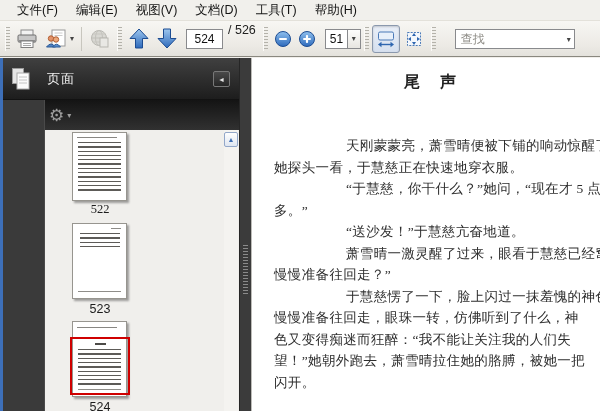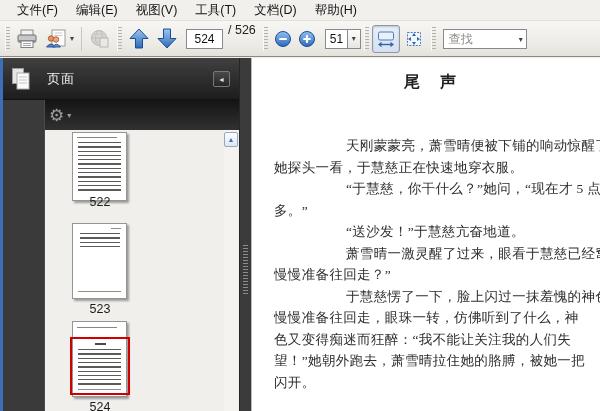--- a/index.html
+++ b/index.html
@@ -26,21 +26,21 @@
   .caret { font-size:8px; color:#444; margin-left:2px; }
   .tbox { height:20px; background:#fff; border:1px solid #898a8d; font-size:12px; color:#111;
           font-family:"Liberation Sans", sans-serif; }
   .page-box { width:37px; text-align:center; margin-left:5px; }
   .total-label { font-size:12.5px; color:#222; margin:0 4px 17px 5px; }
   .zoom-box { width:23px; padding:0 4px; margin-left:6px; }
   .caret-btn { width:13px; height:20px; border:1px solid #898a8d; border-left:none; background:linear-gradient(#fdfdfc,#e7e5e0);
                display:flex; align-items:center; justify-content:center; }
   .fit-btn.active { border:1px solid #8a98ad; background:linear-gradient(#e9eff8,#d6e0ef); box-shadow:inset 0 1px 2px rgba(0,0,0,.18); }
   .find-wrap { position:relative; margin-left:4px; }
-  .find-input { width:84px; padding:0 16px 0 5px; }
+  .find-input { width:120px; padding:0 16px 0 5px;margin-left:12px; }
   .find-input::placeholder { color:#8d8b85; }
   .find-caret { position:absolute; right:4px; top:6px; font-size:8px; color:#444; }
 
   
   .app { position:absolute; top:58px; left:0; right:0; bottom:0; display:flex;
          background:#3a3a3a; border-left:3px solid #3d6fb8; }
 
   
   .sidebar { width:236px; display:flex; flex-direction:column; }
   .panel-header { height:42px; background:linear-gradient(#404040,#1d1d1d); border-bottom:1px solid #121212;
@@ -91,22 +91,22 @@
 </style>
 </head>
 <body>
 
 <div class="screen">
 
   <div class="menubar">
     <div class="menu-item">文件(F)</div>
     <div class="menu-item">编辑(E)</div>
     <div class="menu-item">视图(V)</div>
+    <div class="menu-item">文档(D)</div>
     <div class="menu-item">工具(T)</div>
-    <div class="menu-item">文档(D)</div>
     <div class="menu-item">帮助(H)</div>
   </div>
 
   <div class="toolbar">
     <span class="grip"></span>
 
     <div class="tbtn">
       <span>
         <svg width="22" height="20" viewBox="0 0 22 20">
           <rect x="5" y="1" width="12" height="5.5" fill="#f2f2f2" stroke="#8a8a8a"></rect>
@@ -279,21 +279,21 @@
             <span class="gear-glyph">⚙</span>
             <span class="gear-caret">▾</span>
           </div>
 
           <div class="thumb-area">
 
             <div class="thumb" style="top:2px; height:69px;">
               <div class="tl-head"></div>
               <div class="tl-lines" style="top:9px; left:5px; right:5px; bottom:8px;"></div>
             </div>
-            <div class="thumb-label" style="top:65px;">522</div>
+            <div class="thumb-label" style="top:72px;font-family:Liberation Serif, serif;">522</div>
 
             <div class="thumb" style="top:93px; height:76px;">
               <div class="tl-mark-tr"></div>
               <div class="tl-lines" style="top:9px; left:7px; right:6px; height:17px;"></div>
               <div class="tl-foot"></div>
             </div>
             <div class="thumb-label" style="top:172px;">523</div>
 
             <div class="thumb" style="top:191px; height:76px;">
               <div class="tl-head" style="top:5px;"></div>

